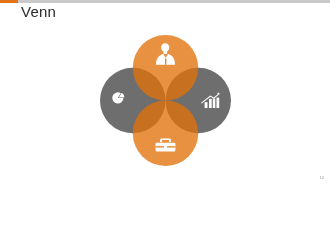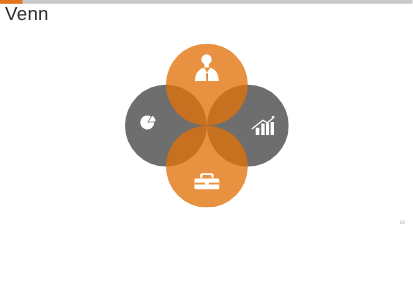--- a/index.html
+++ b/index.html
@@ -1,20 +1,20 @@
 <!DOCTYPE html>
 <html><head>
 <meta charset="utf-8">
 <style>
   html,body{margin:0;padding:0;}
   body{width:330px;height:186px;background:#ffffff;font-family:"Liberation Sans",sans-serif;overflow:hidden;position:relative;}
   .slide{position:absolute;inset:0;background:#fff;}
   .topbar{position:absolute;left:0;top:0;width:330px;height:3px;background:#c9c9c9;}
   .topbar-accent{position:absolute;left:0;top:0;width:18px;height:3px;background:#e3741a;}
-  .title{position:absolute;left:4px;top:3px;font-size:15px;color:#2b2b2b;letter-spacing:0.2px;}
+  .title{position:absolute;left:21px;top:3px;font-size:15px;color:#2b2b2b;letter-spacing:0.2px;}
   .venn{position:absolute;left:99.5px;top:35px;width:131px;height:131px;}
   .pagenum{position:absolute;right:6px;bottom:6px;font-size:4px;color:#9b9b9b;}
 </style>
 </head>
 <body>
 
 <div class="slide">
   <div class="topbar"></div>
   <div class="topbar-accent"></div>
   <div class="title">Venn</div>

